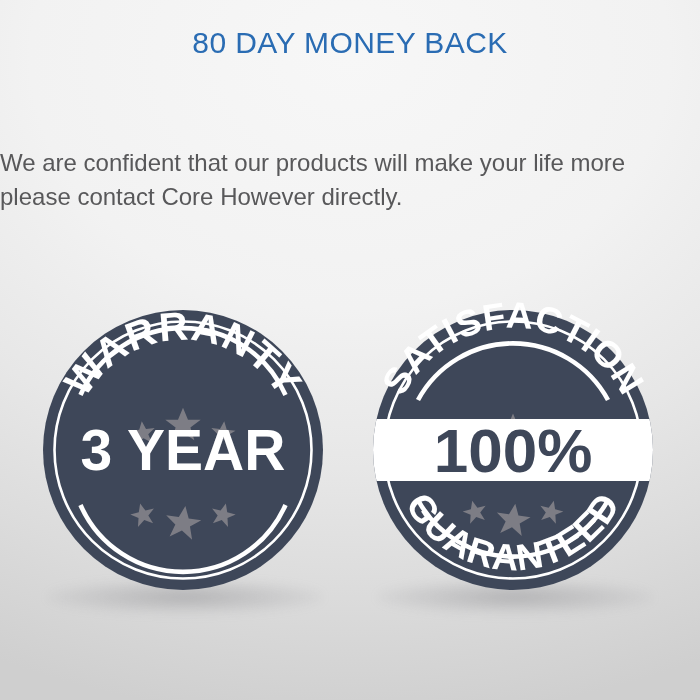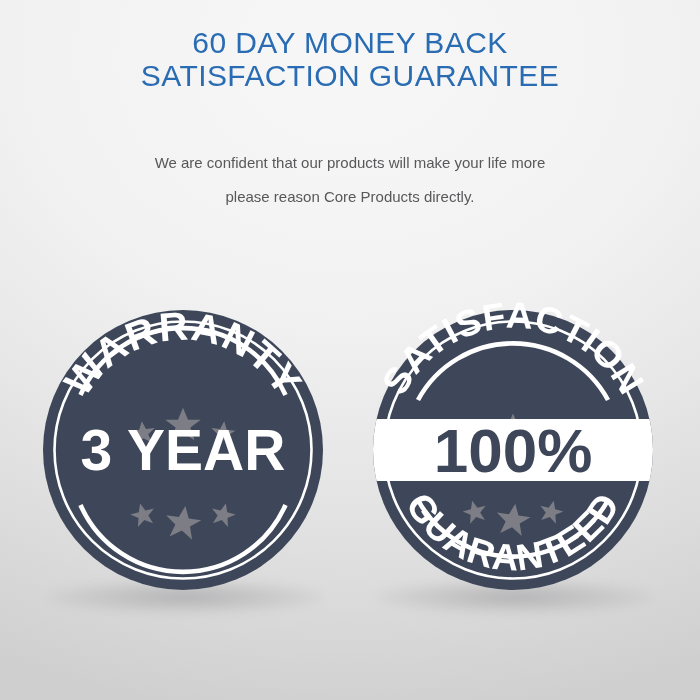--- a/index.html
+++ b/index.html
@@ -22,23 +22,23 @@
     line-height:33px;
     letter-spacing:0.4px;
     font-weight:400;
     white-space:nowrap;
   }
   .headline .hl-line { display:block; }
 
   .subcopy {
     position:absolute;
     top:146px; left:0; right:0;
-    text-align:center;
+    text-align:left;
     color:#58585a;
-    font-size:15px;
+    font-size:24px;
     line-height:33.5px;
     font-weight:400;
   }
   .subcopy .sc-line { display:block; }
 
   
   .badges {
     position:absolute;
     top:300px; left:0; right:0;
     height:320px;
@@ -57,27 +57,26 @@
     background:radial-gradient(ellipse at center, rgba(110,110,115,0.36) 0%, rgba(130,130,135,0.20) 42%, rgba(150,150,155,0.06) 72%, rgba(160,160,165,0) 100%);
     filter:blur(5px);
   }
 
   .badge-svg { position:relative; display:block; }
 </style>
 </head>
 <body>
 
 <div class="headline">
-  <span class="hl-line">60 DAY MONEY BACK</span>
-  <span class="hl-line">SATISFACTION GUARANTEE</span>
+  <span class="hl-line">80 DAY MONEY BACK</span>
 </div>
 
 <div class="subcopy">
   <span class="sc-line">We are confident that our products will make your life more</span>
-  <span class="sc-line">please reason Core Products directly.</span>
+  <span class="sc-line">please contact Core However directly.</span>
 </div>
 
 <div class="badges">
 
   <div class="badge-wrap left">
     <div class="badge-shadow"></div>
     <svg class="badge-svg" width="300" height="300" viewBox="0 0 300 300">
       <defs>
         <path id="wArcTop" d="M 40,150 A 110,110 0 0 1 260,150"></path>
         <g id="starShape">

